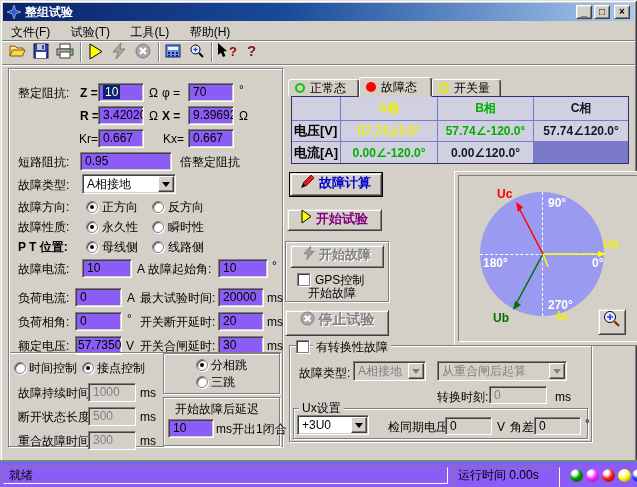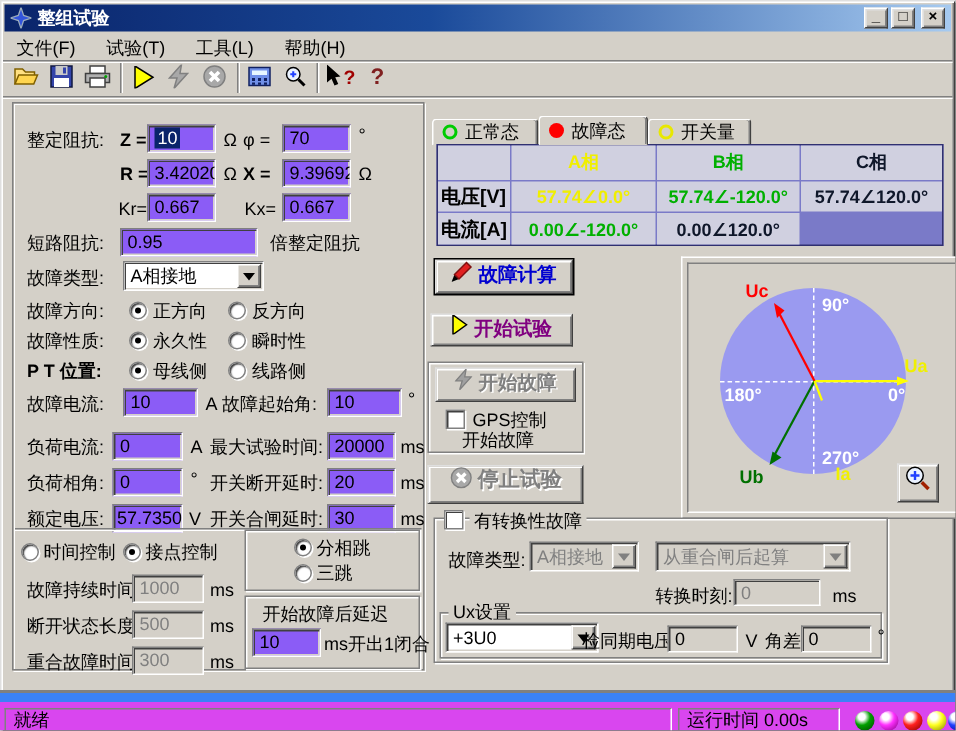--- a/index.html
+++ b/index.html
@@ -56,21 +56,21 @@
   .tbico{position:absolute; top:42px; width:18px; height:18px; display:flex; align-items:center; justify-content:center;}
   .tab{position:absolute; background:#d4d0c8; border:1px solid; border-color:#fff #404040 #d4d0c8 #fff;
     border-top-left-radius:3px; border-top-right-radius:3px; box-shadow: inset -1px 0 0 #808080;
     display:flex; align-items:center; gap:5px; padding-left:6px; font-size:12px;}
   .ring{width:10px; height:10px; border-radius:50%;}
   .ptable{position:absolute; background:#7a7ac8; border:1px solid #303070;
     display:grid; grid-template-columns:48px 96px 95px 94px; grid-template-rows:23px 20px 21px; gap:1px;}
   .ptable .c{background:#d0d0e0; font-size:12px; display:flex; align-items:center; justify-content:center; font-weight:bold; white-space:nowrap; overflow:hidden;}
   .ptable .rl{justify-content:flex-start; padding-left:2px; font-size:13px;}
   .colA{color:#f0ef00;} .colB{color:#00b000;} .colC{color:#0f172a;}
-  .statusbar{position:absolute; left:0; right:0; bottom:0; height:25px; background:#d946ef; border-top:6px solid #3b82f6; box-shadow:0 -2px 0 #808080;}
+  .statusbar{position:absolute; left:0; right:0; bottom:0; height:25px; background:#8b5cf6; border-top:1px solid #3b82f6; box-shadow:0 -2px 0 #808080;}
   .spanel{position:absolute; border:1px solid; border-color:#808080 #fff #fff #808080; font-size:12px; line-height:15px; padding-left:5px; white-space:nowrap; overflow:hidden;}
   .led{position:absolute; width:13px; height:13px; border-radius:50%;}
   .led1{background:radial-gradient(circle at 35% 30%, #fff 18%, #00a000 45%, #004000 100%);}
   .led2{background:radial-gradient(circle at 35% 30%, #fff 18%, #ff30ff 45%, #800080 100%);}
   .led3{background:radial-gradient(circle at 35% 30%, #fff 18%, #ff2020 45%, #800000 100%);}
   .led4{background:radial-gradient(circle at 35% 30%, #fff 18%, #ffff20 45%, #808000 100%);}
   .led5{background:radial-gradient(circle at 35% 30%, #fff 18%, #2040ff 45%, #000080 100%);}
   .phasor-inner{position:absolute; left:3px; top:3px; right:3px; bottom:3px; background:#d4d0c8;
     border:1px solid; border-color:#808080 #fff #fff #808080;}
   .pcircle{position:absolute; border-radius:50%; background:#9a9af0;}
@@ -393,21 +393,21 @@
     <span class="val">从重合闸后起算</span>
     <span class="dropbtn"></span>
   </div>
 
   <span class="lbl" style="left:437px;top:390px">转换时刻:</span>
   <div class="fld dis" style="left:489px;top:386px;width:58px;height:18px">0</div>
   <span class="lbl" style="left:555px;top:390px">ms</span>
 
   <div class="gbox" style="left:293px;top:408px;width:295px;height:31px"></div>
   <span class="gbox-lbl" style="left:299px;top:402px">Ux设置</span>
-  <div class="combo" style="left:297px;top:415px;width:102px;height:20px">
+  <div class="combo" style="left:297px;top:415px;width:72px;height:20px">
     <span class="val">+3U0</span>
     <span class="dropbtn"></span>
   </div>
   <span class="lbl" style="left:388px;top:420px">检同期电压</span>
   <div class="fld ro" style="left:445px;top:417px;width:47px;height:18px">0</div>
   <span class="lbl" style="left:497px;top:420px">V</span>
   <span class="lbl" style="left:510px;top:420px">角差</span>
   <div class="fld ro" style="left:534px;top:417px;width:47px;height:18px">0</div>
   <span class="lbl" style="left:585px;top:417px">°</span>
 

